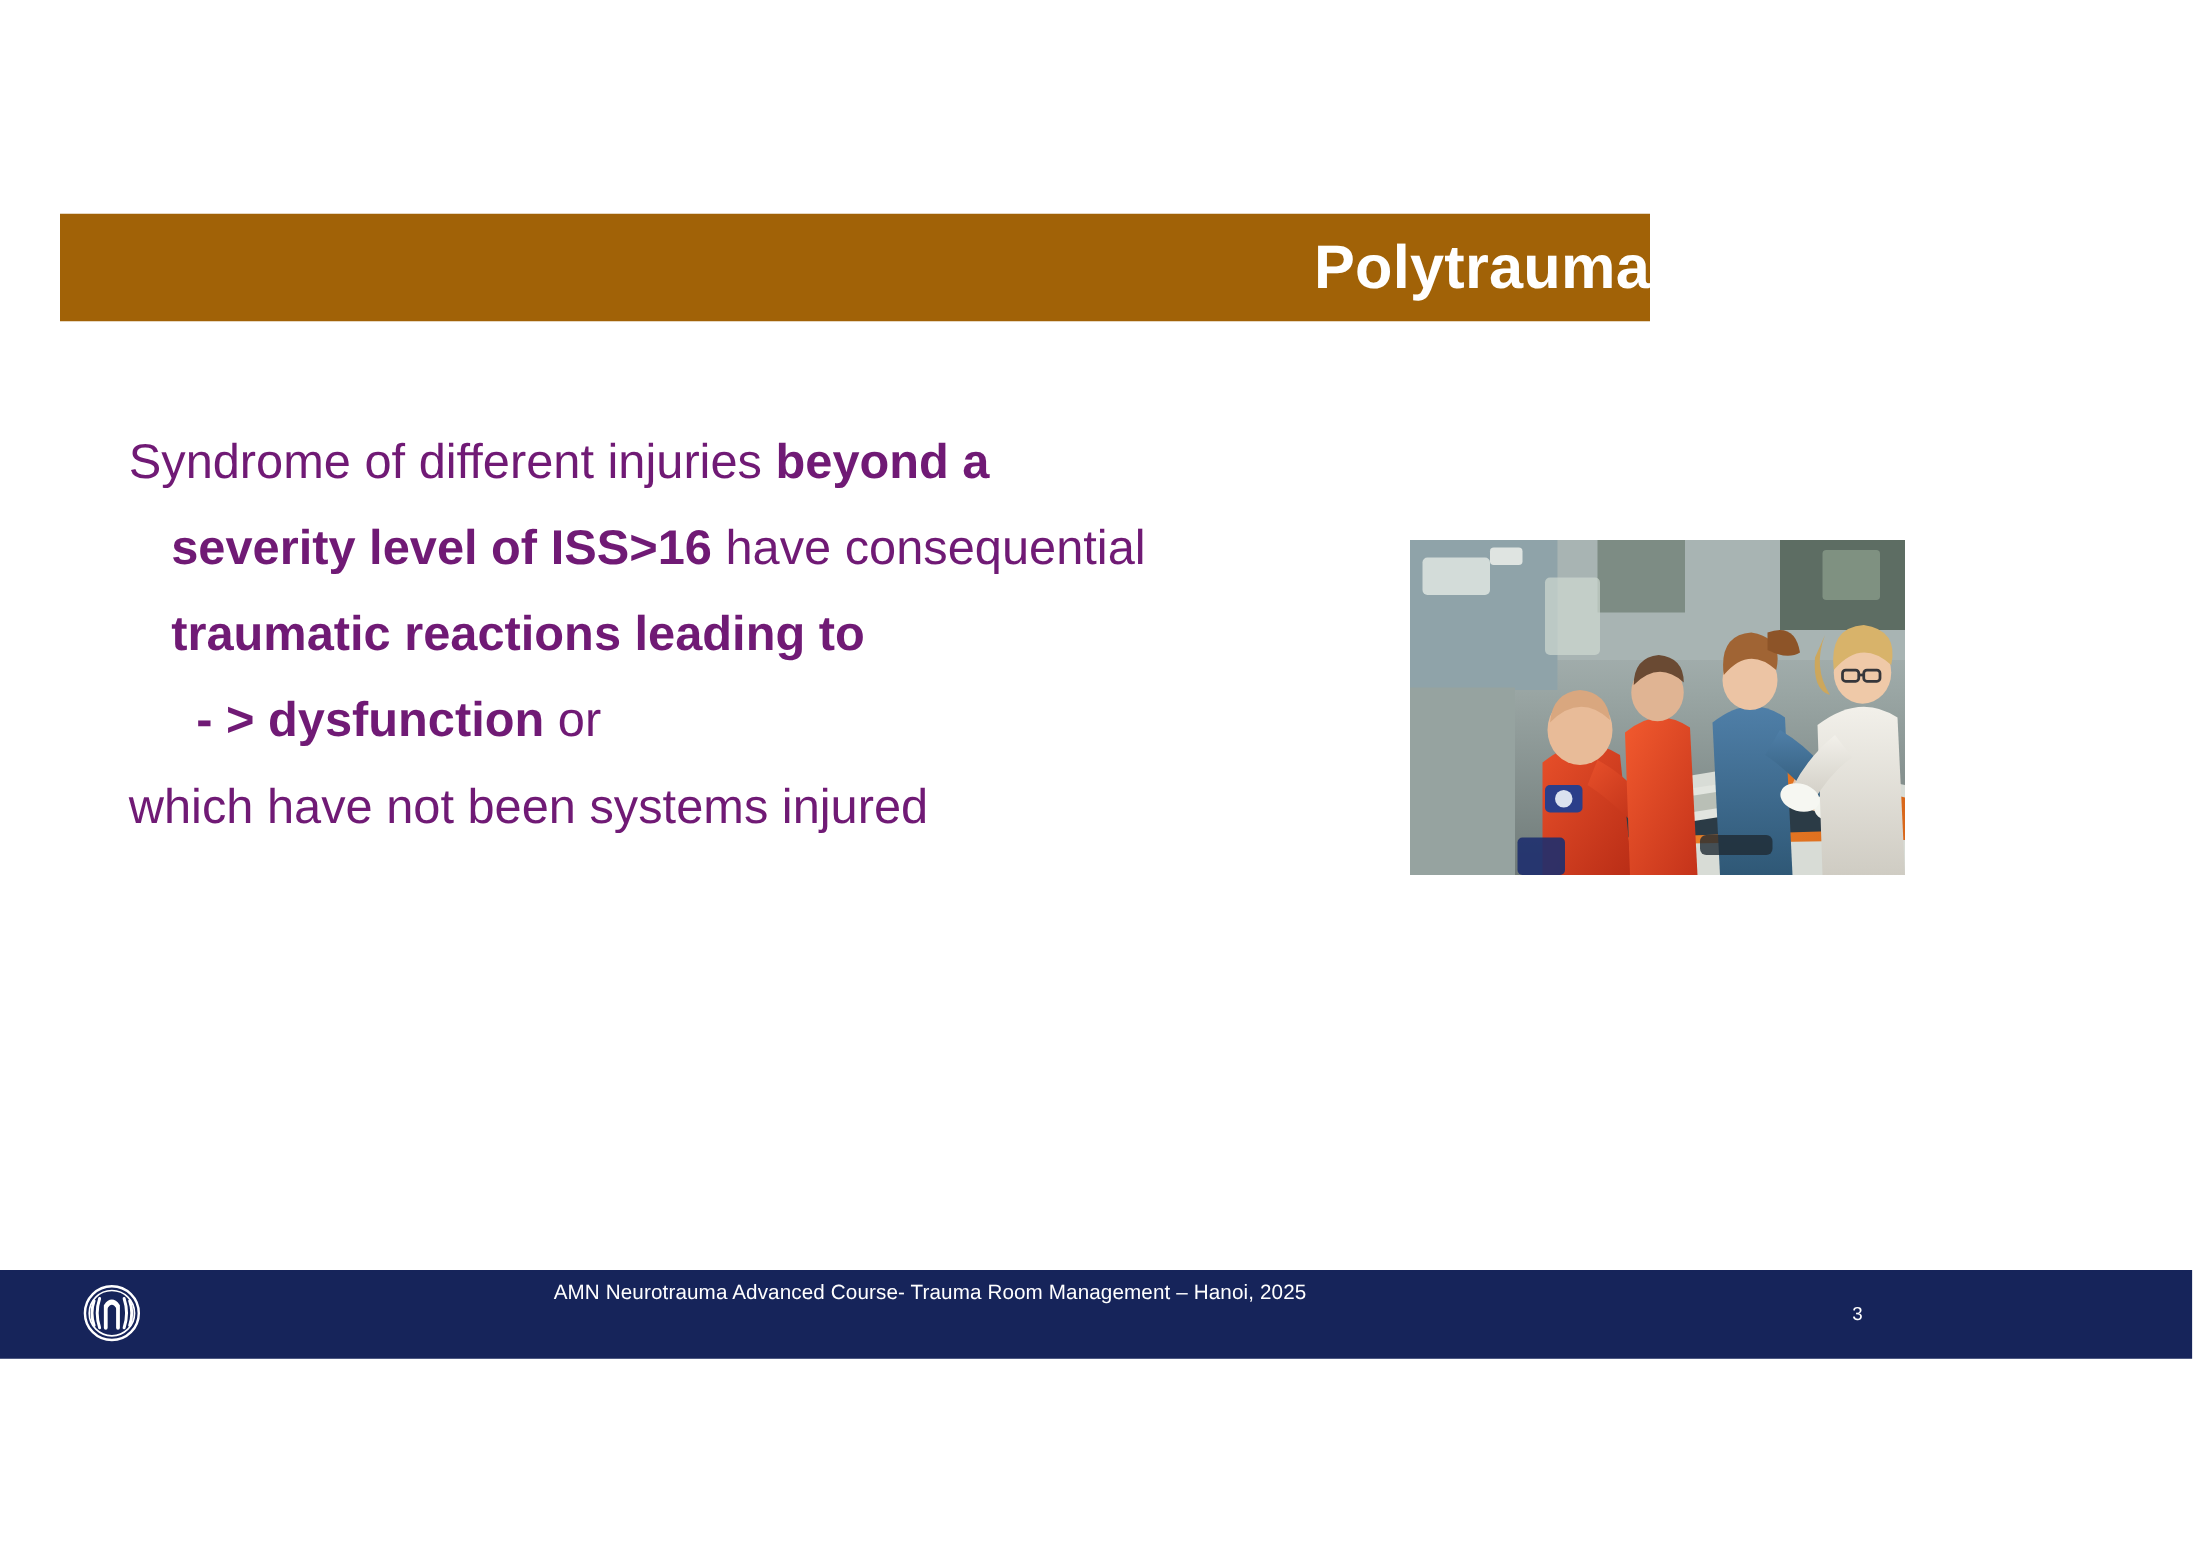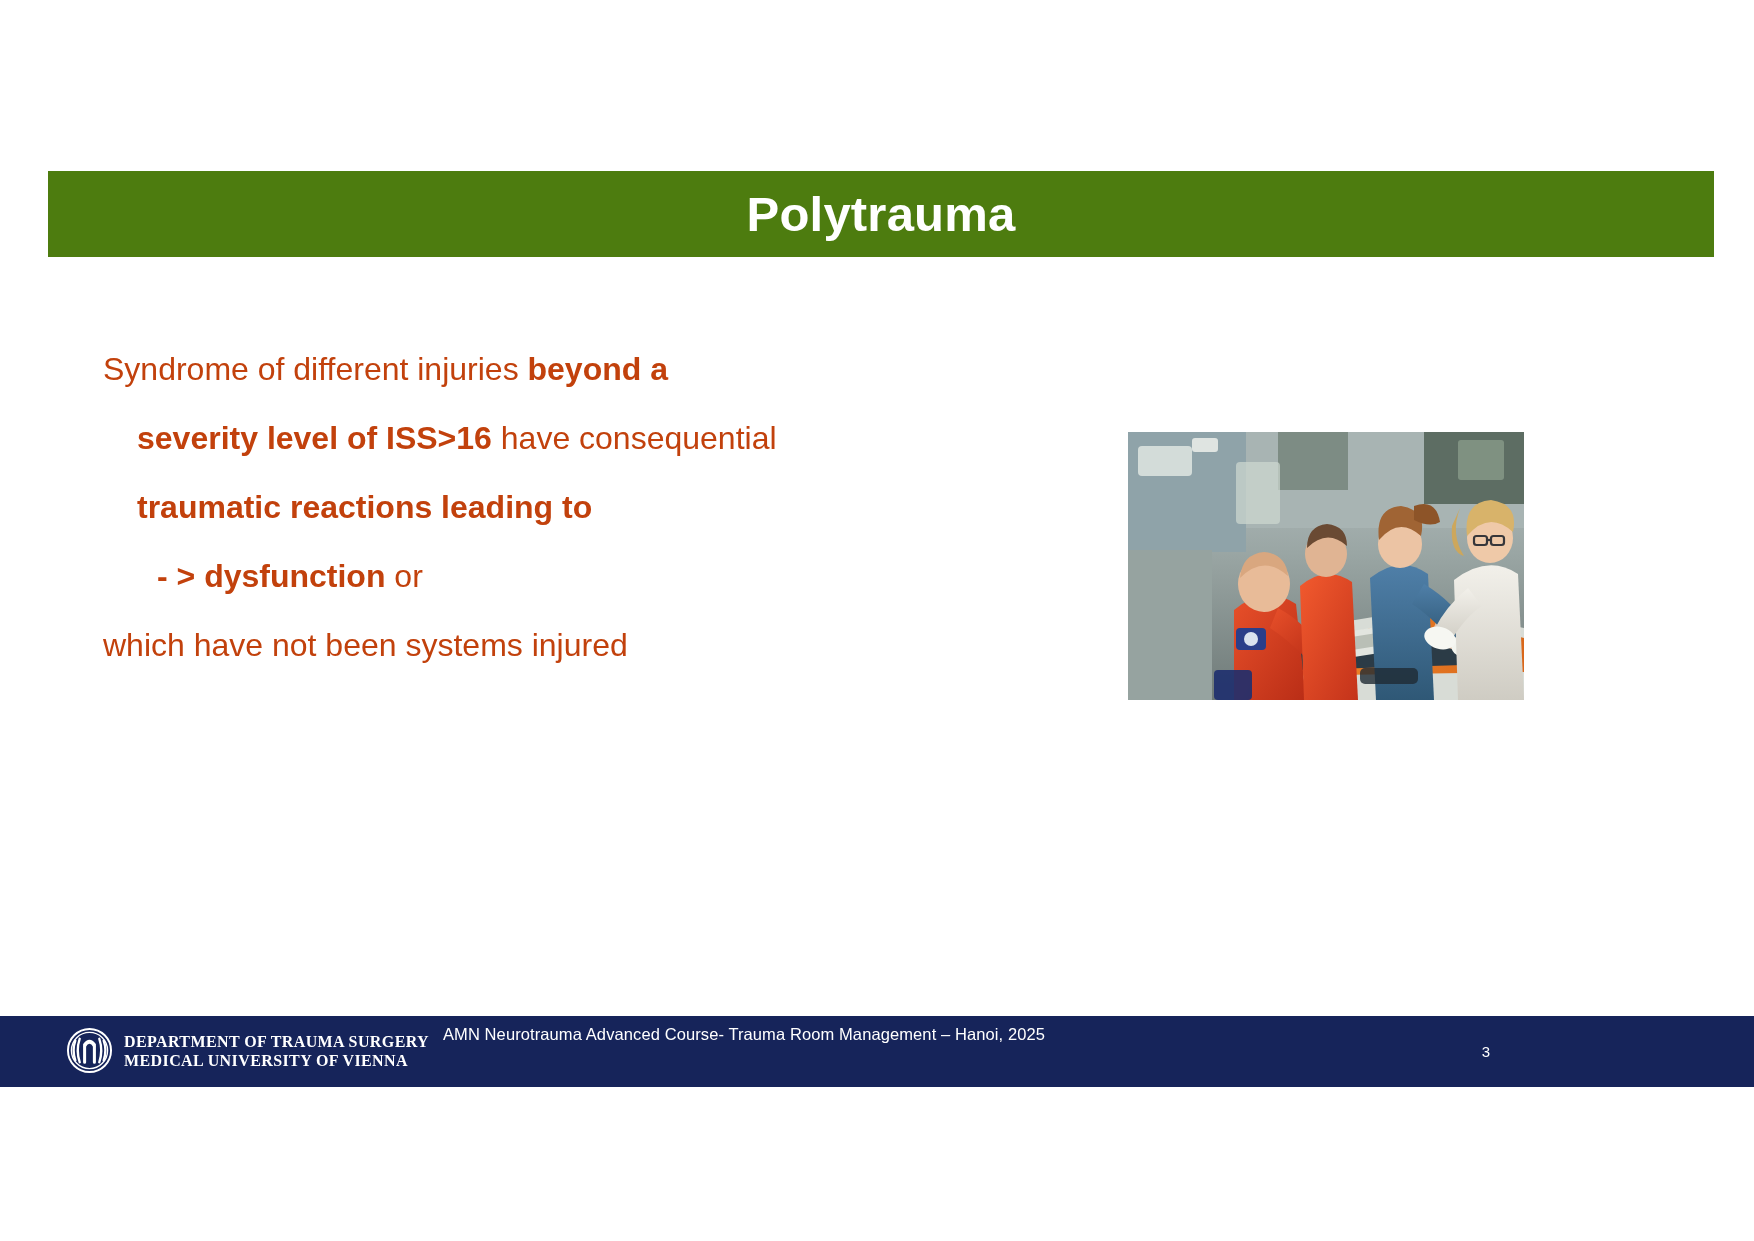--- a/index.html
+++ b/index.html
@@ -17,45 +17,45 @@
     height: 1241px;
     background: #ffffff;
     overflow: hidden;
   }
 
   
   .title-bar {
     position: absolute;
     left: 48px;
     top: 171px;
-    width: 1666px;
+    width: 1272px;
     height: 86px;
-    background: #4d7c0f;
+    background: #a16207;
     display: flex;
     align-items: center;
-    justify-content: center;
+    justify-content: flex-end;
   }
   .title-text {
     color: #ffffff;
     font-size: 49px;
     font-weight: bold;
     font-family: "Liberation Sans", sans-serif;
     letter-spacing: 0.2px;
     line-height: 1;
     white-space: nowrap;
   }
 
   
   .body-block {
     position: absolute;
     left: 103px;
     top: 335px;
     width: 990px;
-    color: #c2410c;
-    font-size: 32px;
+    color: #701a75;
+    font-size: 39px;
     font-family: "Liberation Sans", sans-serif;
   }
   .body-line {
     line-height: 69px;
     white-space: nowrap;
   }
   .body-line.indent-1 { padding-left: 34px; }
   .body-line.indent-2 { padding-left: 54px; }
   .b { font-weight: bold; }
   .r { font-weight: normal; }
@@ -236,22 +236,18 @@
         <circle cx="24" cy="24" r="22" fill="none" stroke="#ffffff" stroke-width="2"></circle>
         <circle cx="24" cy="24" r="18.5" fill="none" stroke="#ffffff" stroke-width="1.4"></circle>
         <path d="M9.5 14 q-3.5 10 0 20" fill="none" stroke="#ffffff" stroke-width="2.4" stroke-linecap="round"></path>
         <path d="M14 12 q-4 12 0 24" fill="none" stroke="#ffffff" stroke-width="2.4" stroke-linecap="round"></path>
         <path d="M38.5 14 q3.5 10 0 20" fill="none" stroke="#ffffff" stroke-width="2.4" stroke-linecap="round"></path>
         <path d="M34 12 q4 12 0 24" fill="none" stroke="#ffffff" stroke-width="2.4" stroke-linecap="round"></path>
         <path d="M19 36 L19 18 q5 -7 10 0 L29 36" fill="none" stroke="#ffffff" stroke-width="3.1" stroke-linecap="round"></path>
         <path d="M19 20 q5 -8 10 0" fill="none" stroke="#ffffff" stroke-width="2.2" stroke-linecap="round"></path>
       </svg>
     </span>
-    <span class="logo-text">
-      <span>DEPARTMENT OF TRAUMA SURGERY</span><br>
-      <span>MEDICAL UNIVERSITY OF VIENNA</span>
-    </span>
   </div>
 
   <div class="footer-course">AMN Neurotrauma Advanced Course- Trauma Room Management – Hanoi, 2025</div>
   <div class="footer-pageno">3</div>
 
 </div>
 
 </body></html>

